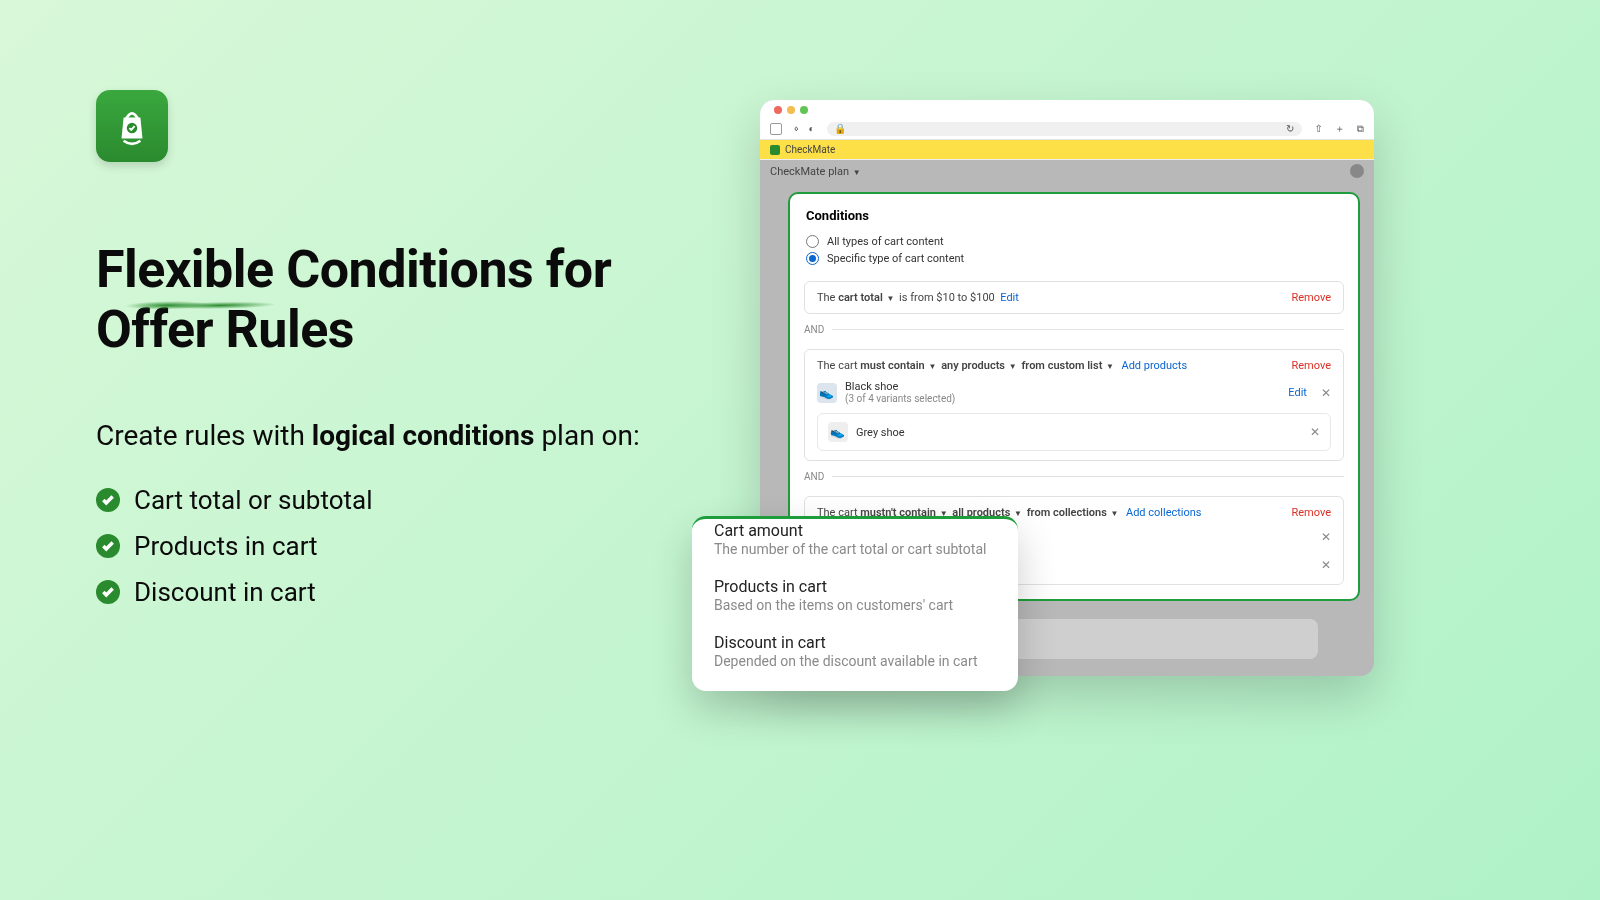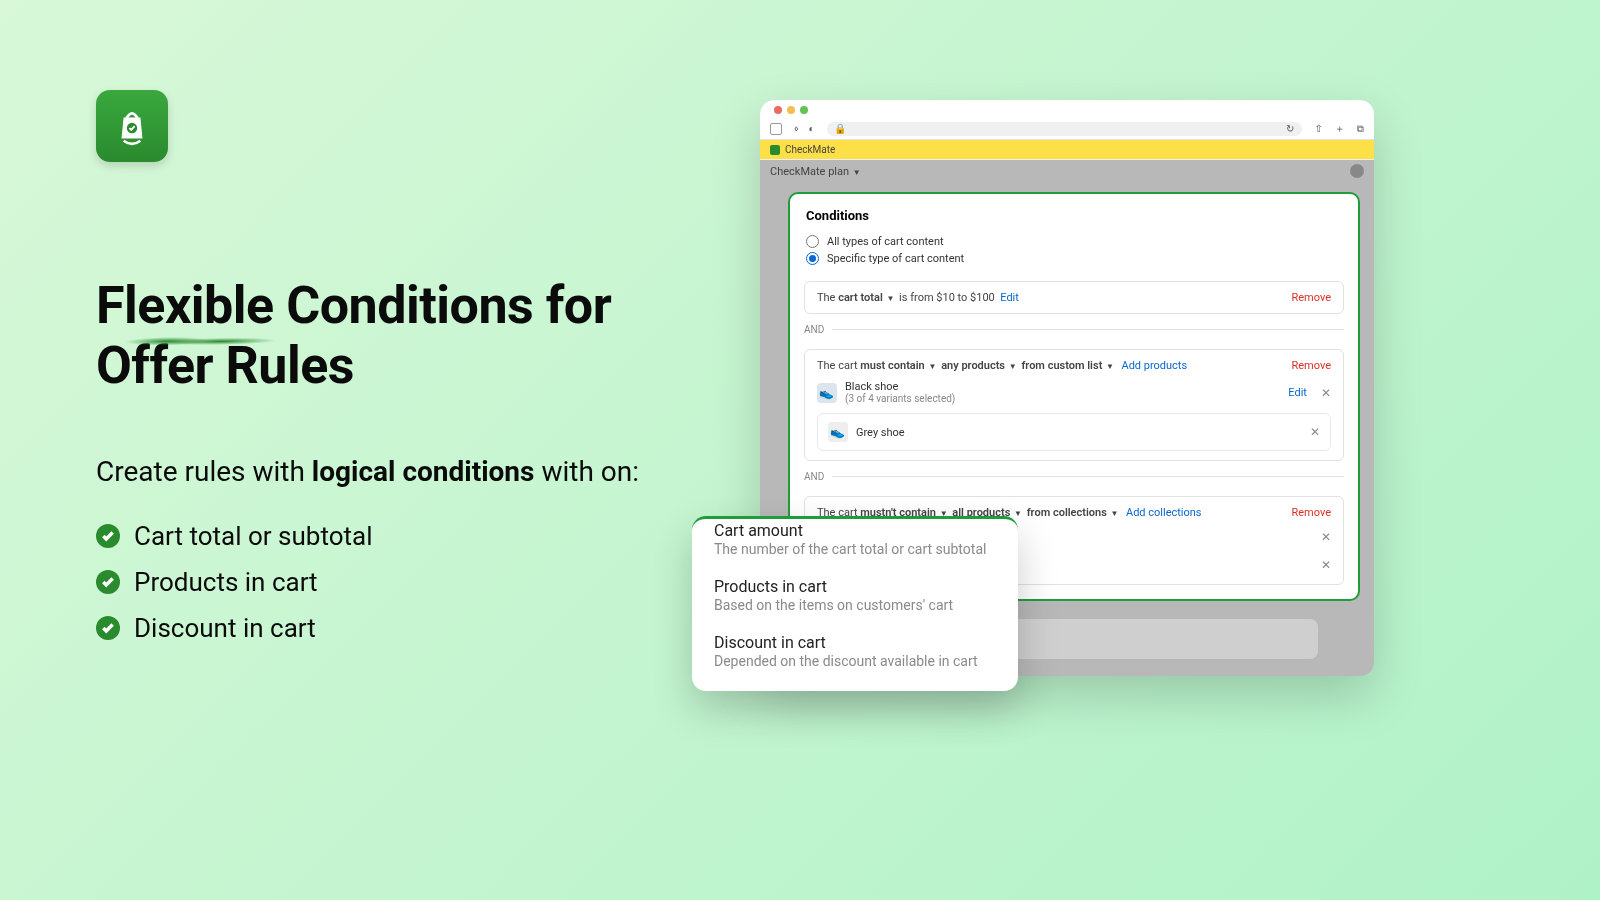--- a/index.html
+++ b/index.html
@@ -18,21 +18,20 @@
     background: linear-gradient(#3aa83e,#2a8a2e);
     box-shadow: 0 4px 10px rgba(0,0,0,0.15);
     display:flex; align-items:center; justify-content:center;
   }
   .app-icon svg { width: 42px; height: 42px; }
 
   
   .hero {
     position: absolute; left: 96px; top: 240px; width: 580px;
     color: #0b0b0b;
-    margin-top: 36px;
   }
   .hero h1 { font-size: 52px; font-weight: 700; line-height: 1.15; letter-spacing:-0.5px; }
   .hero .squiggle {
     position: relative; display:inline-block;
   }
   .hero .squiggle::after {
     content:""; position:absolute; left:0; right:0; bottom:-10px; height:10px;
     background: radial-gradient(ellipse 60px 6px at 40% 50%, #2a8a2e, transparent 70%),
                 radial-gradient(ellipse 80px 5px at 70% 60%, #2a8a2e, transparent 70%);
     transform: rotate(-1deg);
@@ -146,21 +145,21 @@
     <path d="M17.5 22 l1.8 1.8 l3.2 -3.6" stroke="#fff" stroke-width="1.8" fill="none"></path>
     <path d="M12 34 q8 6 16 0" fill="none" stroke="#fff" stroke-width="2.5"></path>
   </svg>
 </div>
 
 <div class="hero">
   <h1>
     <span class="squiggle">Flexible</span><span> Conditions for Offer Rules</span>
   </h1>
   <p class="subhead">
-    <span>Create rules with </span><b>logical conditions</b><span> with on:</span>
+    <span>Create rules with </span><b>logical conditions</b><span> plan on:</span>
   </p>
   <ul class="bullets">
     <li>
       <span class="tick">
           <svg viewBox="0 0 12 12">
             <path d="M2 6 l2.5 2.5 L10 3"></path>
           </svg>
         </span>
       <span>Cart total or subtotal</span>
     </li>

